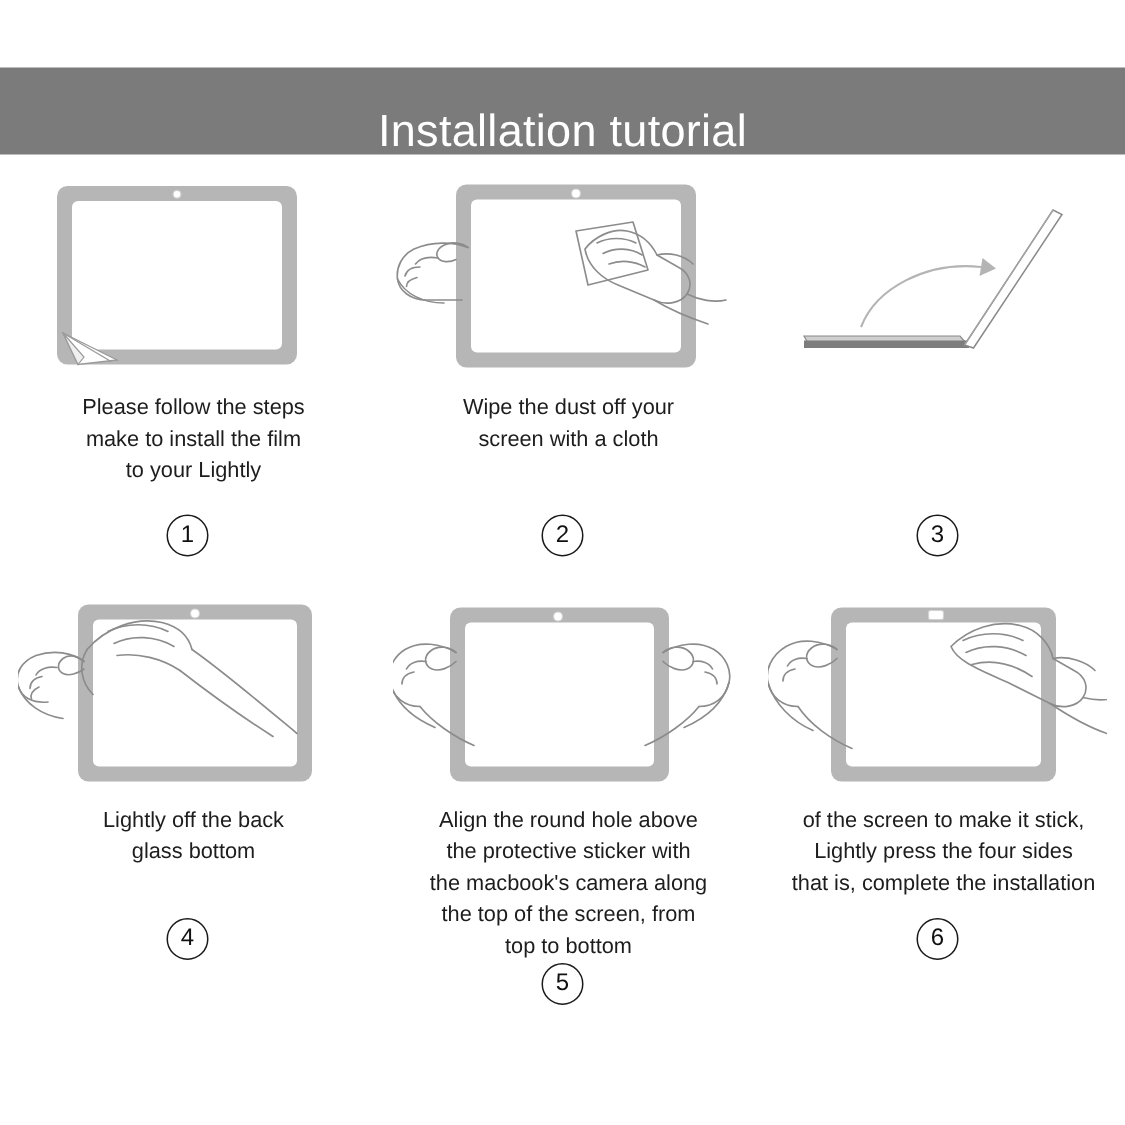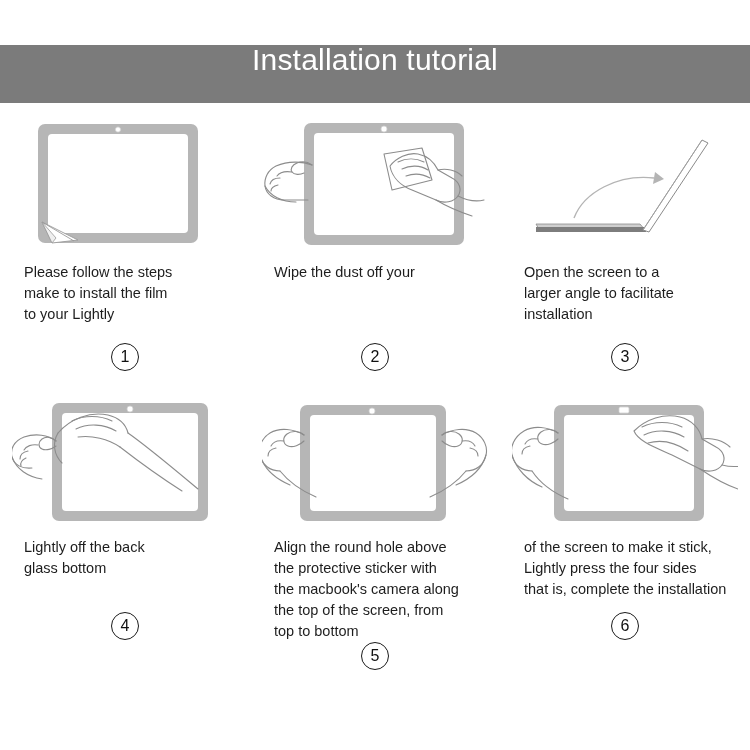--- a/index.html
+++ b/index.html
@@ -22,40 +22,41 @@
 
   
   .banner {
     position: absolute;
     left: 0;
     top: 45px;
     width: 750px;
     height: 58px;
     background: #7b7b7b;
     display: flex;
-    align-items: flex-start;
+    align-items: flex-end;
     justify-content: center;
   }
   .banner-title {
     color: #ffffff;
     font-size: 30px;
     font-weight: 400;
     letter-spacing: 0.2px;
     line-height: 1;
   }
 
   
   .steps {
     position: absolute;
     left: 0;
     top: 118px;
     width: 750px;
     display: grid;
     grid-template-columns: 250px 250px 250px;
     grid-template-rows: 275px 285px;
+    text-align: center;
   }
   .step {
     position: relative;
     box-sizing: border-box;
     padding: 0 12px;
     display: flex;
     flex-direction: column;
     align-items: stretch;
   }
   .art {
@@ -149,20 +150,21 @@
             <path d="M140 51 C148 47 158 47 166 52"></path>
             <path d="M144 58 C152 55 161 56 168 60"></path>
             <path d="M176 52 C184 50 194 52 200 58"></path>
             <path d="M196 78 C204 82 214 84 222 82"></path>
             <path d="M174 82 C184 88 198 94 210 98"></path>
           </g>
         </svg>
       </div>
       <div class="caption">
         <span class="ln">Wipe the dust off your</span>
+        <span class="ln">screen with a cloth</span>
       </div>
       <div class="badge-wrap">
         <div class="badge">2</div>
       </div>
     </div>
 
     <div class="step row1">
       <div class="art">
         <svg width="226" height="132" viewBox="0 0 226 132">
 
@@ -171,25 +173,20 @@
           <rect x="24" y="109" width="110" height="5" fill="#7d7d7d"></rect>
 
           <path d="M131 112 L190 22 L196 25 L137 114 Z" fill="#ffffff" stroke="#8a8a8a" stroke-width="1"></path>
           <path d="M131 112 L190 22" stroke="#a5a5a5" stroke-width="0.8"></path>
 
           <g fill="none" stroke="#b4b4b4" stroke-width="1.4">
             <path d="M62 100 C72 74 106 56 142 60"></path>
           </g>
           <path d="M143 54 L152 61 L141 66 Z" fill="#b4b4b4"></path>
         </svg>
-      </div>
-      <div class="caption">
-        <span class="ln">Open the screen to a</span>
-        <span class="ln">larger angle to facilitate</span>
-        <span class="ln">installation</span>
       </div>
       <div class="badge-wrap">
         <div class="badge">3</div>
       </div>
     </div>
 
     <div class="step row2">
       <div class="art">
         <svg width="226" height="132" viewBox="0 0 226 132">
           <rect x="40" y="10" width="156" height="118" rx="7" fill="#b6b6b6"></rect>

